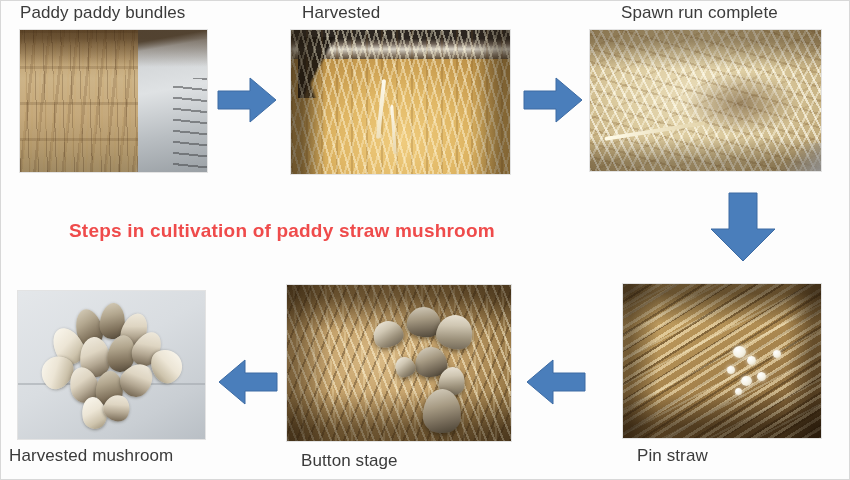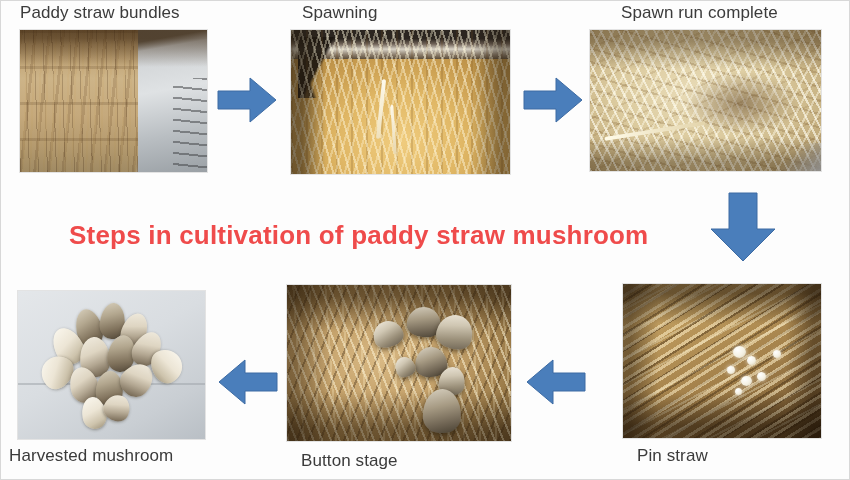--- a/index.html
+++ b/index.html
@@ -186,34 +186,34 @@
   }
 
   
   .arrow{position:absolute;}
   .arrow svg{display:block;width:100%;height:100%;}
 
   
   .title{
     position:absolute;
     color:#ef4b4b;
-    font-size:26px;
+    font-size:19px;
     font-weight:600;
     white-space:nowrap;
     letter-spacing:.2px;
   }
 </style>
 </head>
 <body>
 
 <div class="canvas">
 
-  <div class="caption" style="left:19px;top:2px;">Paddy straw  bundles</div>
-
-  <div class="caption" style="left:301px;top:2px;">Spawning</div>
+  <div class="caption" style="left:19px;top:2px;">Paddy paddy  bundles</div>
+
+  <div class="caption" style="left:301px;top:2px;">Harvested</div>
 
   <div class="caption" style="left:620px;top:2px;">Spawn run complete</div>
 
   <div class="panel" style="left:19px;top:29px;width:187px;height:142px;">
     <div class="ph p1-base"></div>
     <div class="ph p1-strands"></div>
     <div class="ph p1-rows"></div>
     <div class="p1-floor"></div>
     <div class="p1-floorlines"></div>
     <div class="ph p1-shadowtop"></div>

